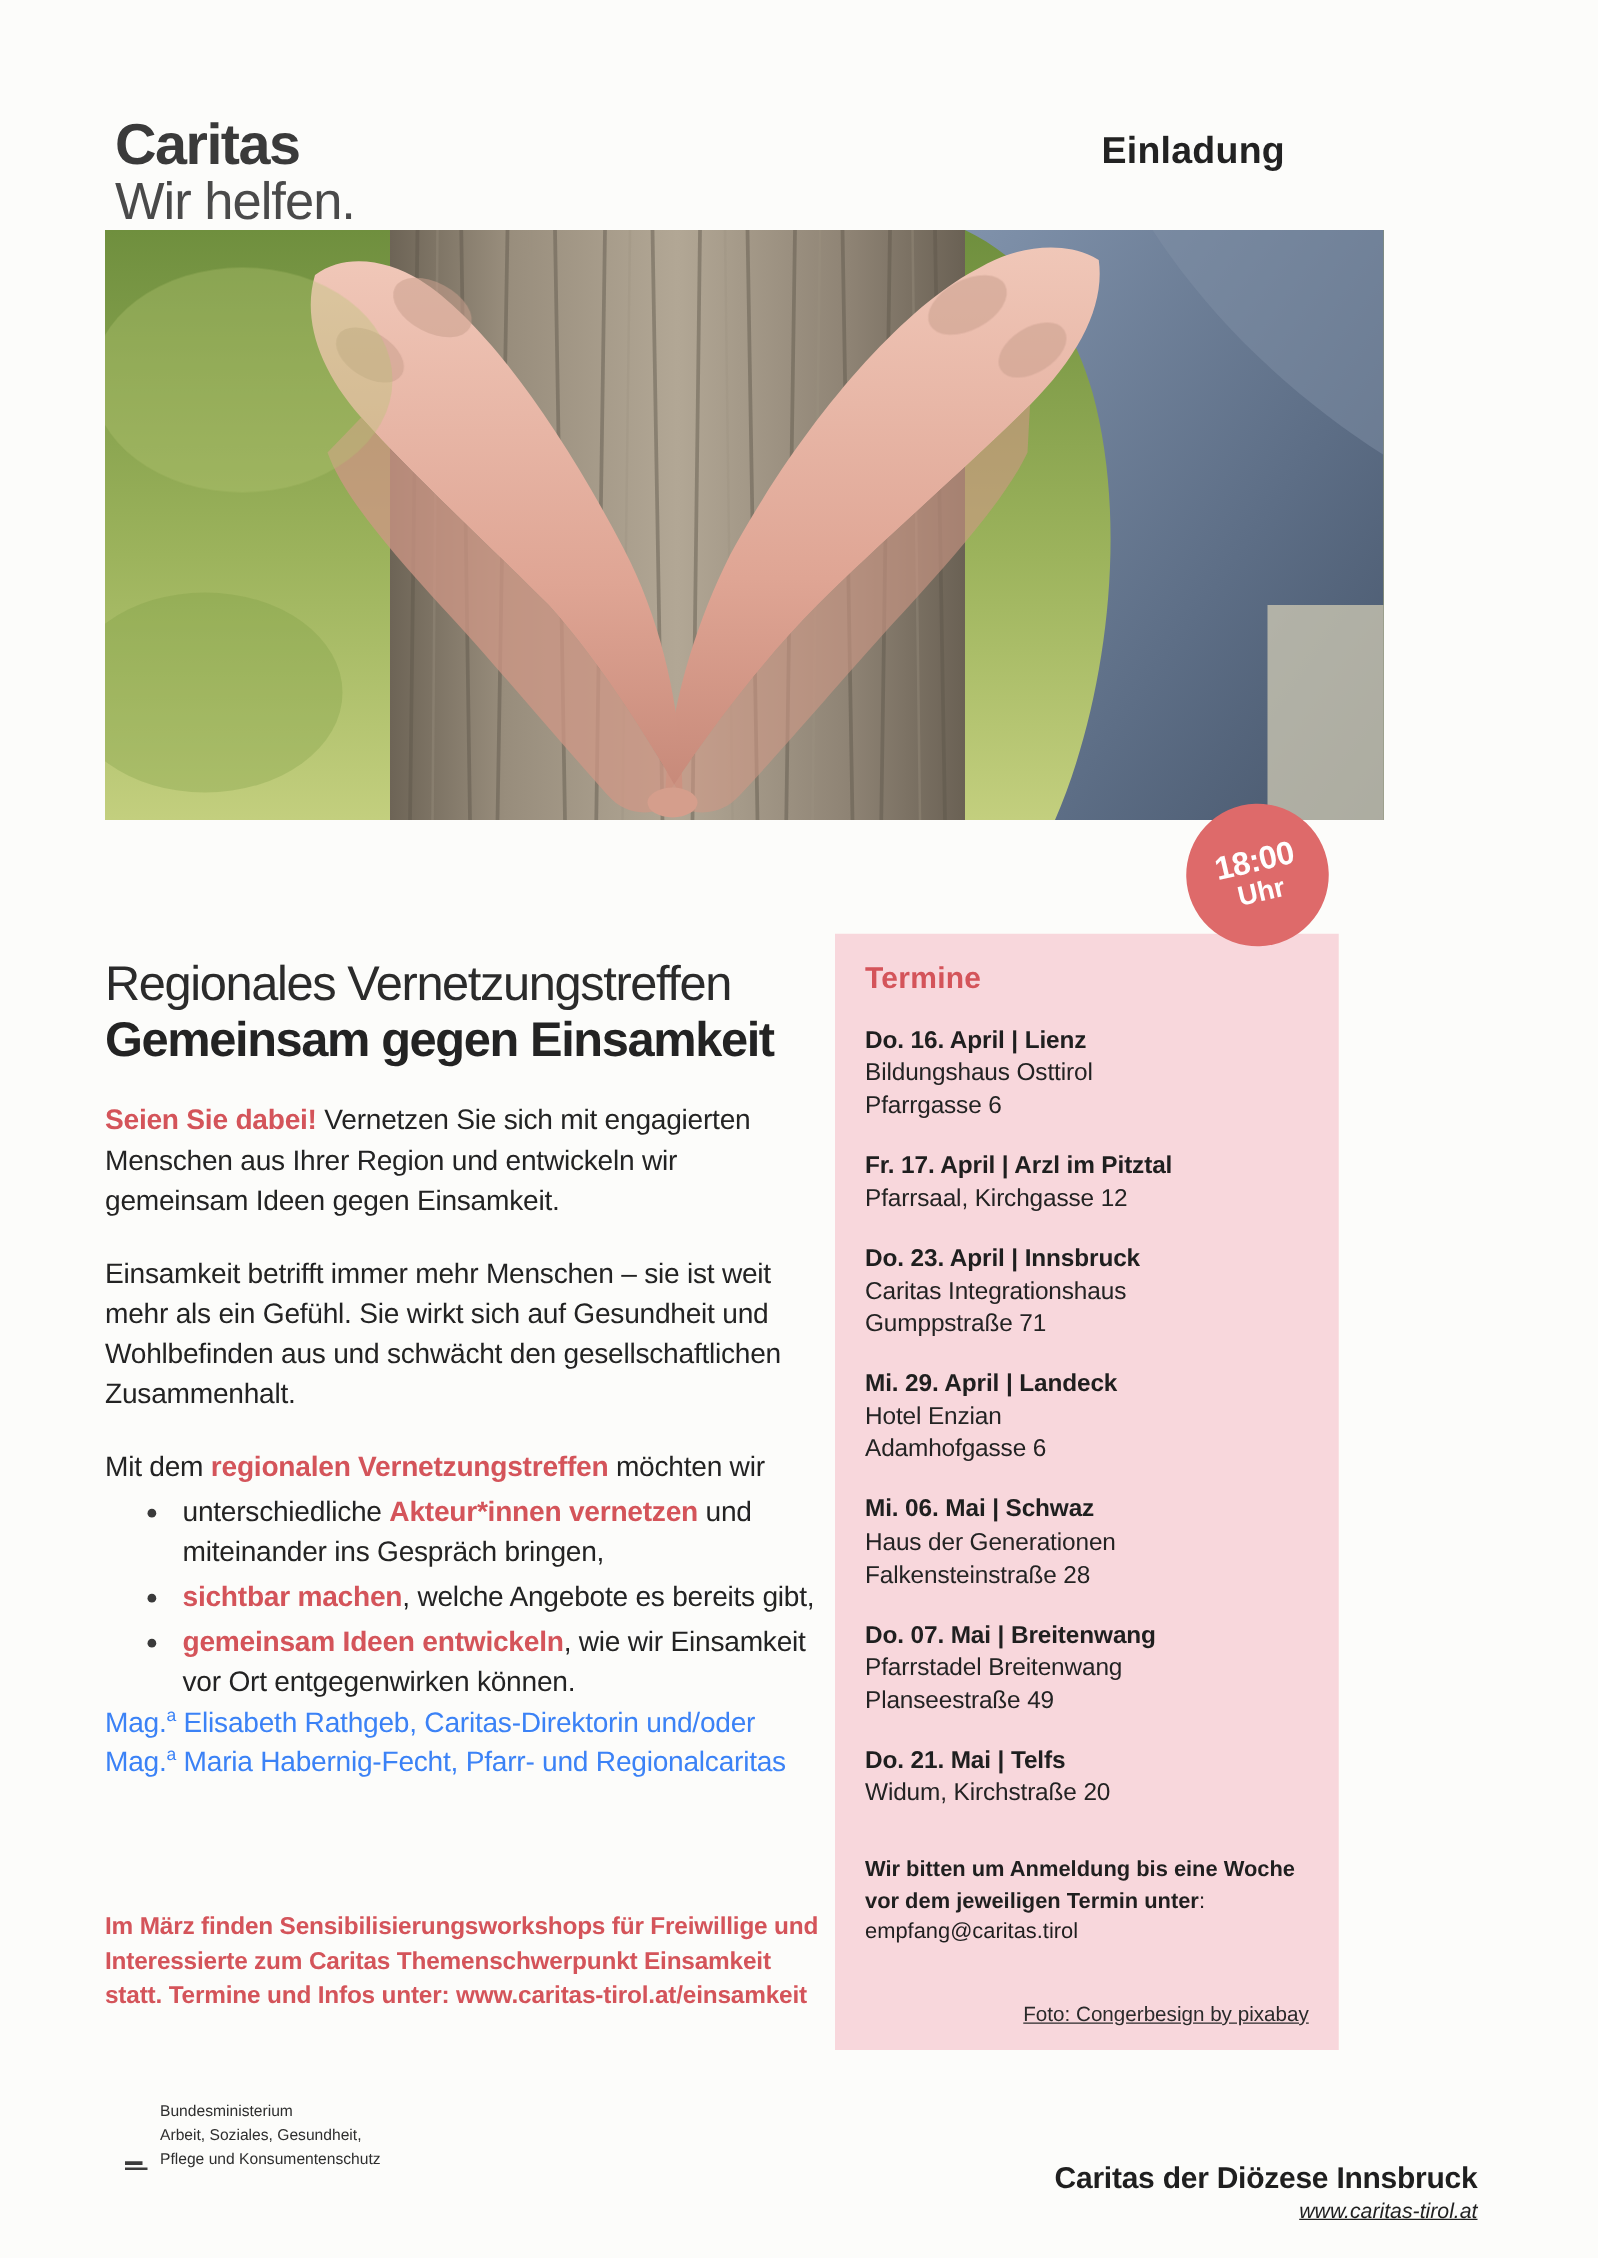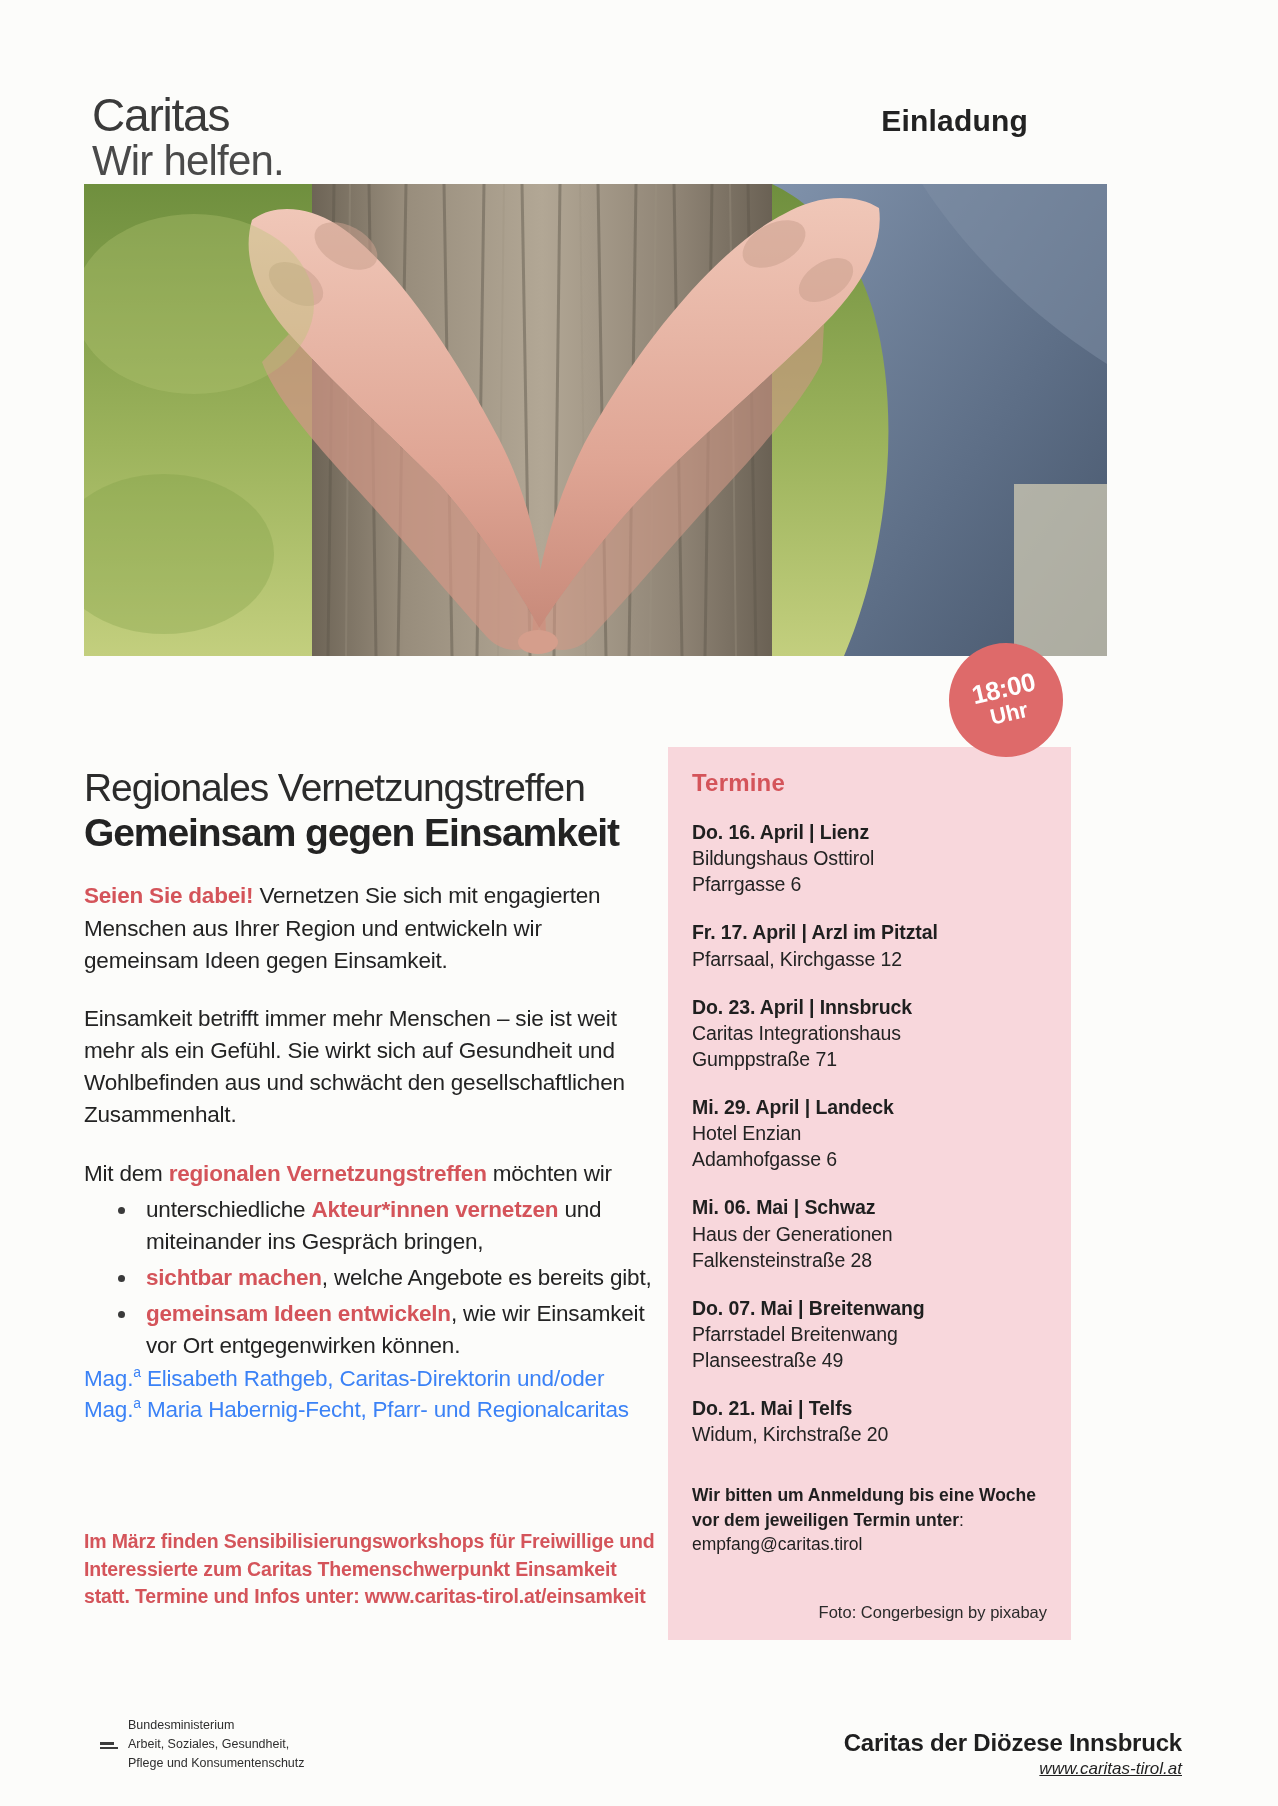--- a/index.html
+++ b/index.html
@@ -20,21 +20,21 @@
 
   
   .brand {
     position: absolute;
     left: 92px;
     top: 92px;
     line-height: 1.0;
   }
   .brand-name {
     font-size: 46px;
-    font-weight: normal;
+    font-weight: bold;
     letter-spacing: -1.2px;
     color: #3a3a3a;
     display: block;
   }
   .brand-tag {
     font-size: 42px;
     font-weight: 400;
     letter-spacing: -0.8px;
     color: #4a4a4a;
     display: block;
@@ -199,31 +199,31 @@
     color: #1f1f1f;
   }
   .anmeldung .b { font-weight: bold; }
   .anmeldung .mail { font-weight: 400; }
   .photo-credit {
     position: absolute;
     right: 24px;
     bottom: 18px;
     font-size: 16.5px;
     color: #2a2a2a;
+    text-decoration: underline;
   }
 
   
   .ministry {
     position: absolute;
     left: 100px;
     top: 1680px;
     display: flex;
     gap: 10px;
-    align-items: center;
-    margin-top: 36px;
+    align-items: flex-end;
   }
   .ministry-mark {
     width: 18px;
     padding-top: 3px;
     display: flex;
     flex-direction: column;
     gap: 2px;
   }
   .ministry-mark i {
     display: block;

